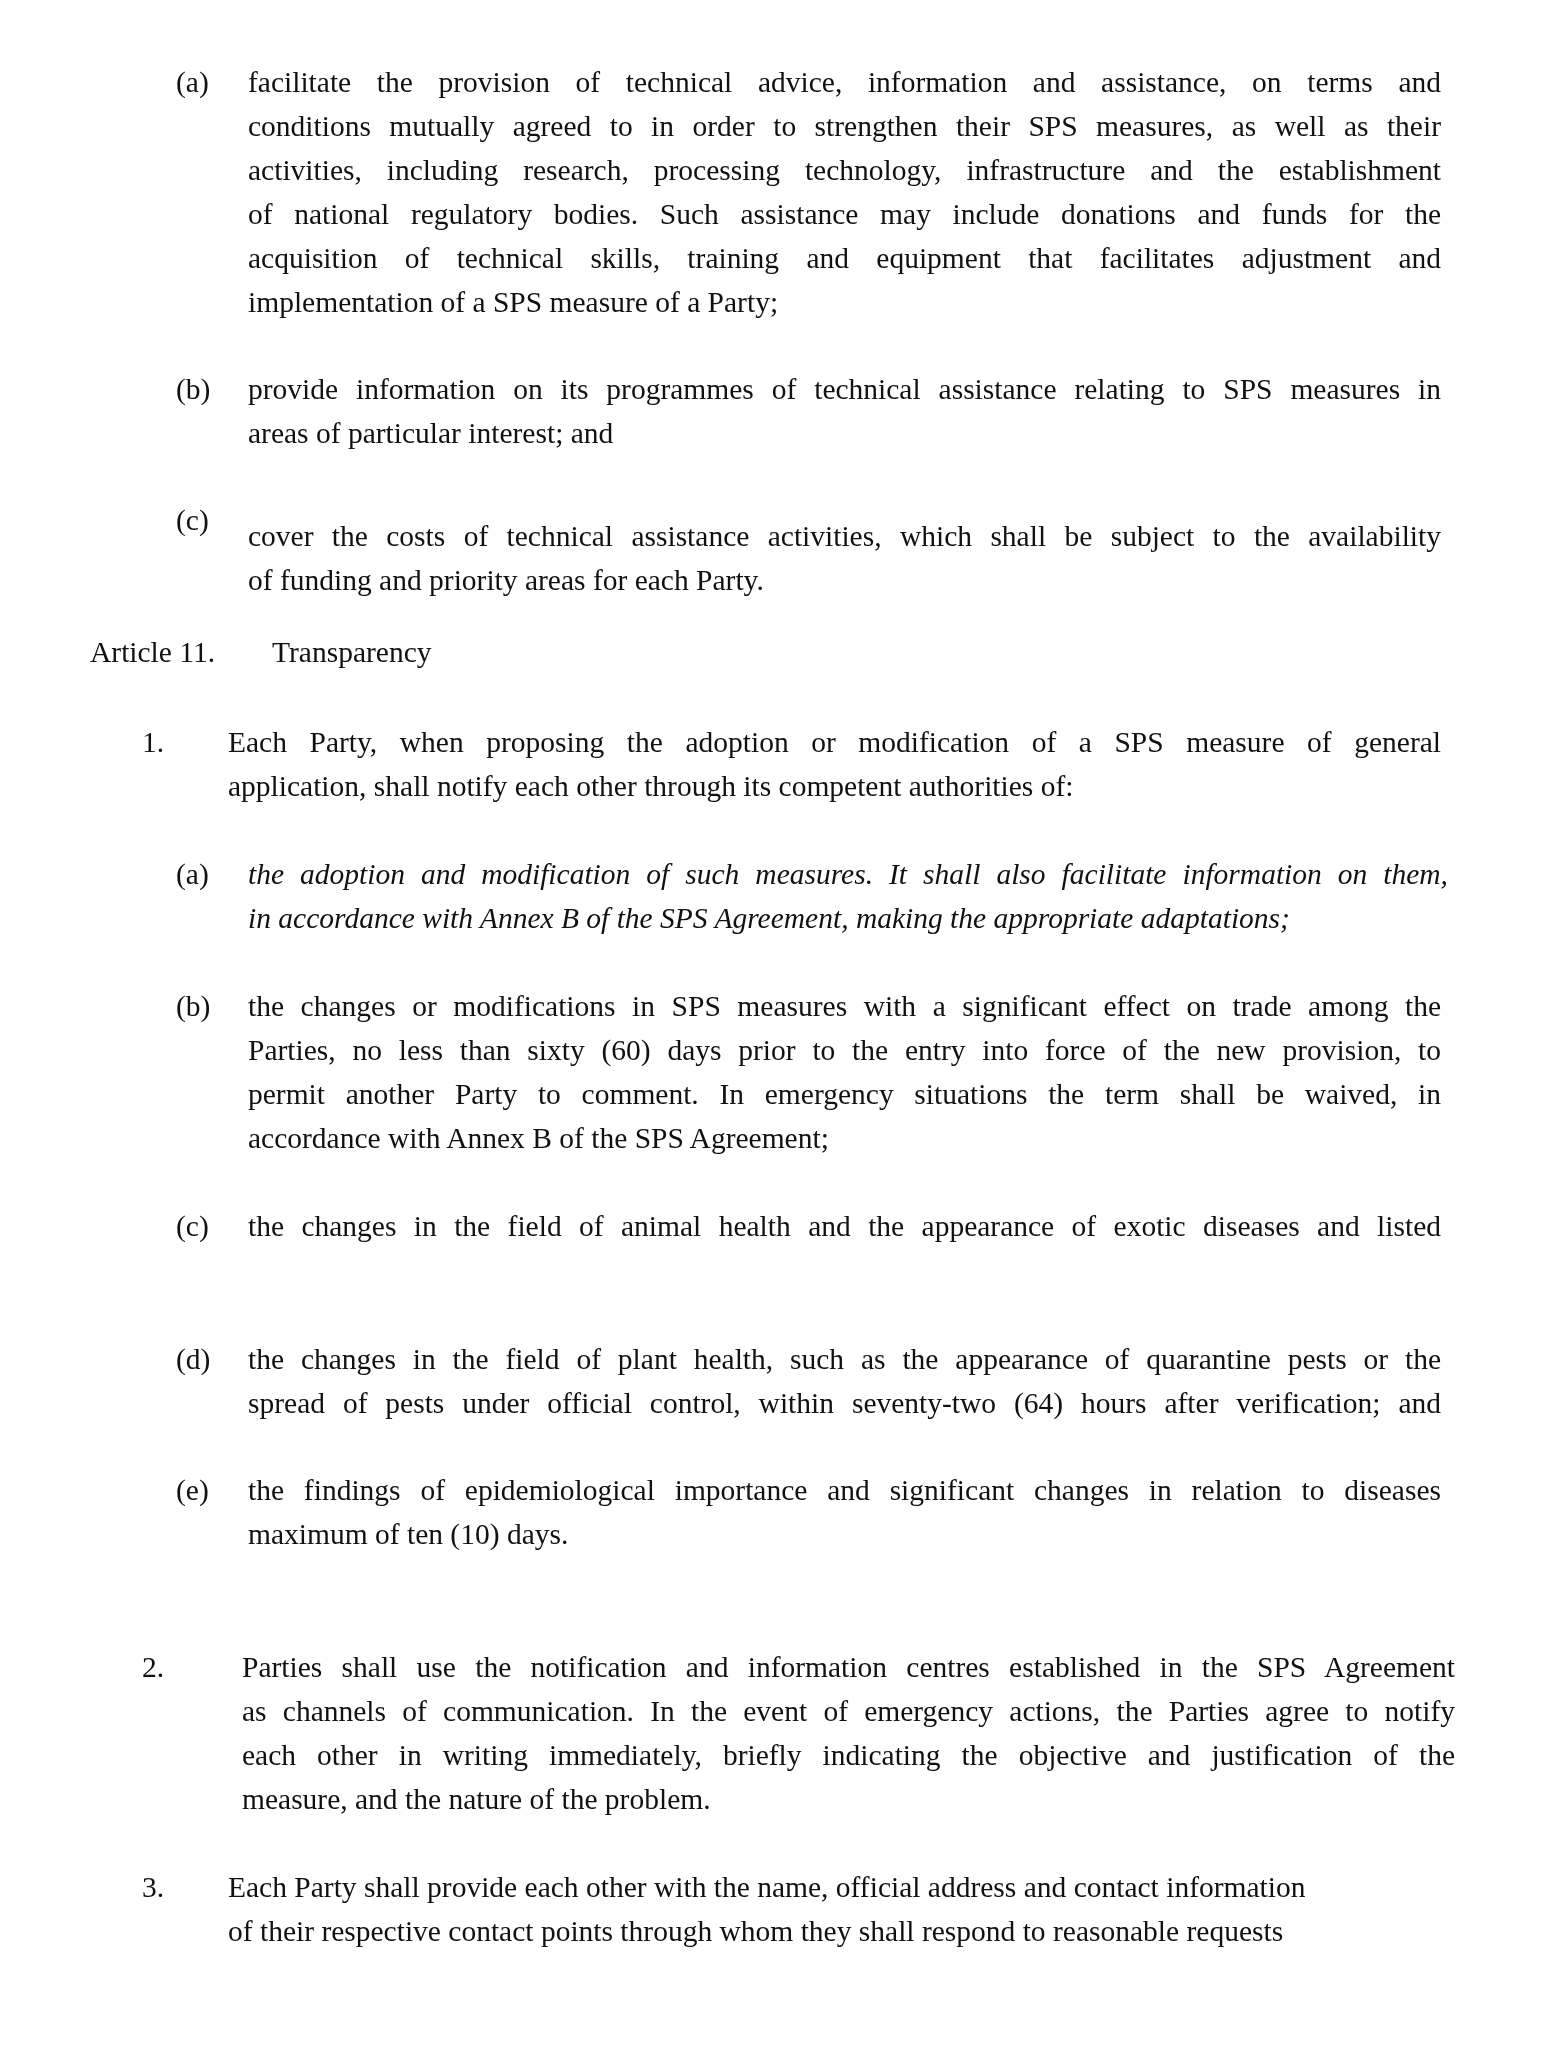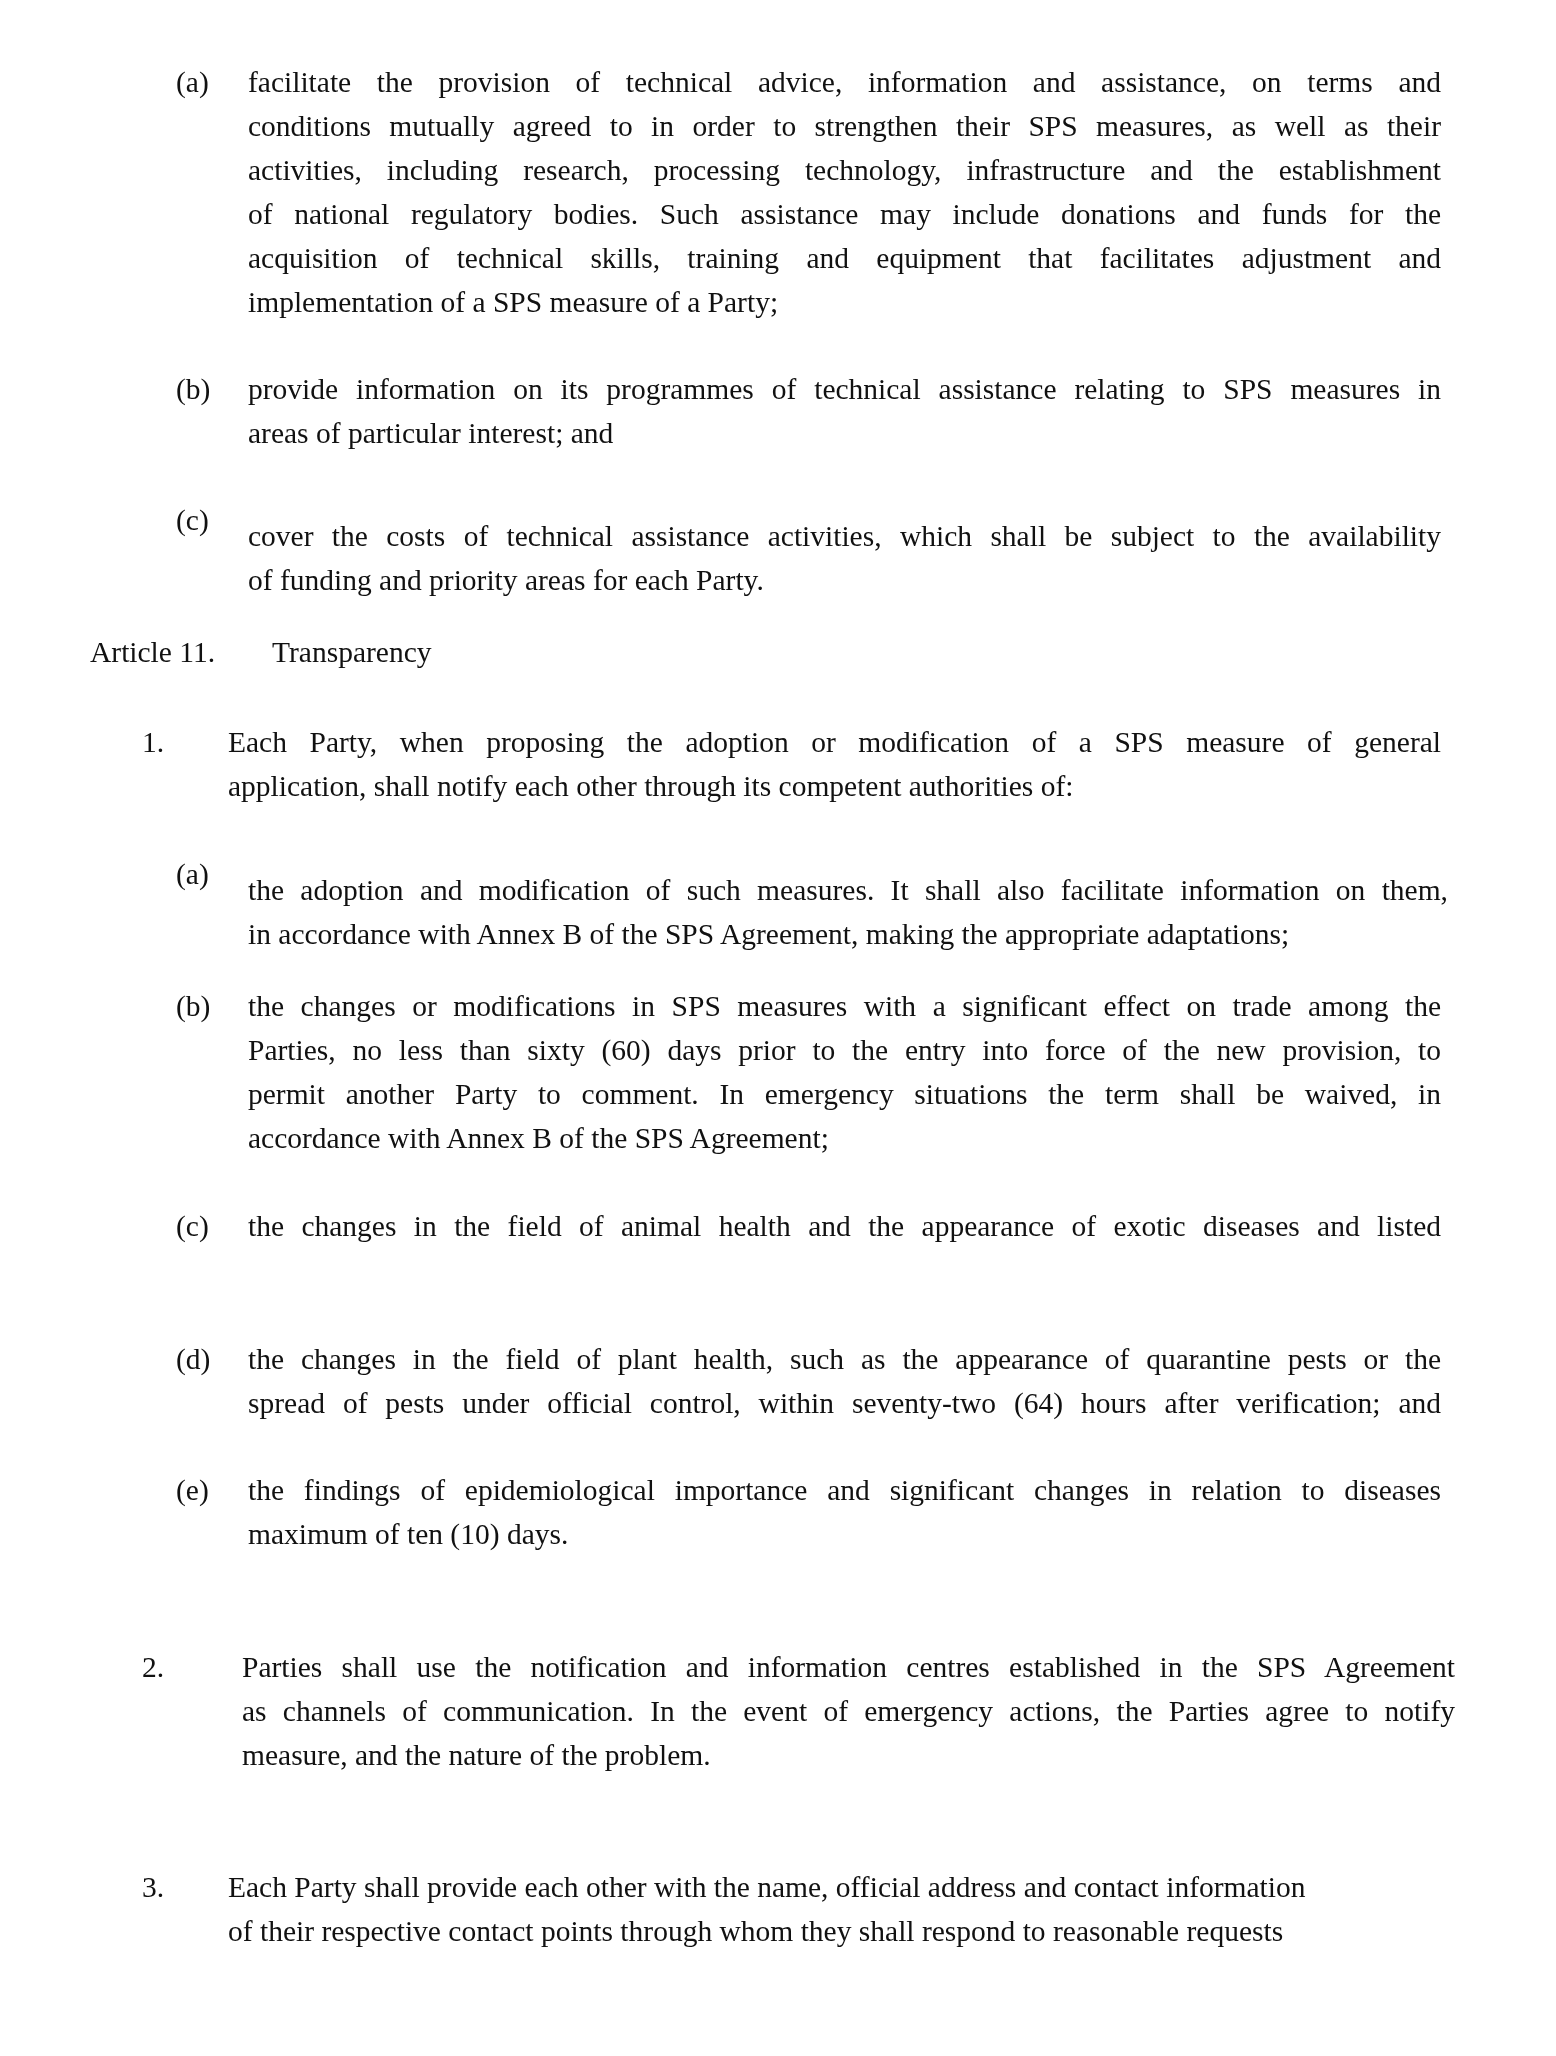--- a/index.html
+++ b/index.html
@@ -54,21 +54,21 @@
   <div class="block" style="left:0;top:720px;">
     <span class="label" style="left:142px;top:0;">1.</span>
     <div class="body" style="left:228px;top:0;width:1213px;">
       <span class="line">Each Party, when proposing the adoption or modification of a SPS measure of general</span>
       <span class="line last">application, shall notify each other through its competent authorities of:</span>
     </div>
   </div>
 
   <div class="block" style="left:0;top:852px;">
     <span class="label" style="left:176px;top:0;">(a)</span>
-    <div class="body" style="left:248px;top:16px;width:1200px;">
+    <div class="body" style="left:248px;top:0;width:1200px;font-style:italic;">
       <span class="line">the adoption and modification of such measures. It shall also facilitate information on them,</span>
       <span class="line last">in accordance with Annex B of the SPS Agreement, making the appropriate adaptations;</span>
     </div>
   </div>
 
   <div class="block" style="left:0;top:984px;">
     <span class="label" style="left:176px;top:0;">(b)</span>
     <div class="body" style="left:248px;top:0;width:1193px;">
       <span class="line">the changes or modifications in SPS measures with a significant effect on trade among the</span>
       <span class="line">Parties, no less than sixty (60) days prior to the entry into force of the new provision, to</span>
@@ -98,20 +98,21 @@
       <span class="line">the findings of epidemiological importance and significant changes in relation to diseases</span>
       <span class="line last">maximum of ten (10) days.</span>
     </div>
   </div>
 
   <div class="block" style="left:0;top:1645px;">
     <span class="label" style="left:142px;top:0;">2.</span>
     <div class="body" style="left:242px;top:0;width:1213px;">
       <span class="line">Parties shall use the notification and information centres established in the SPS Agreement</span>
       <span class="line">as channels of communication. In the event of emergency actions, the Parties agree to notify</span>
+      <span class="line">each other in writing immediately, briefly indicating the objective and justification of the</span>
       <span class="line last">measure, and the nature of the problem.</span>
     </div>
   </div>
 
   <div class="block" style="left:0;top:1865px;">
     <span class="label" style="left:142px;top:0;">3.</span>
     <div class="body" style="left:228px;top:0;width:1200px;">
       <span class="line last">Each Party shall provide each other with the name, official address and contact information</span>
       <span class="line last">of their respective contact points through whom they shall respond to reasonable requests</span>
     </div>

